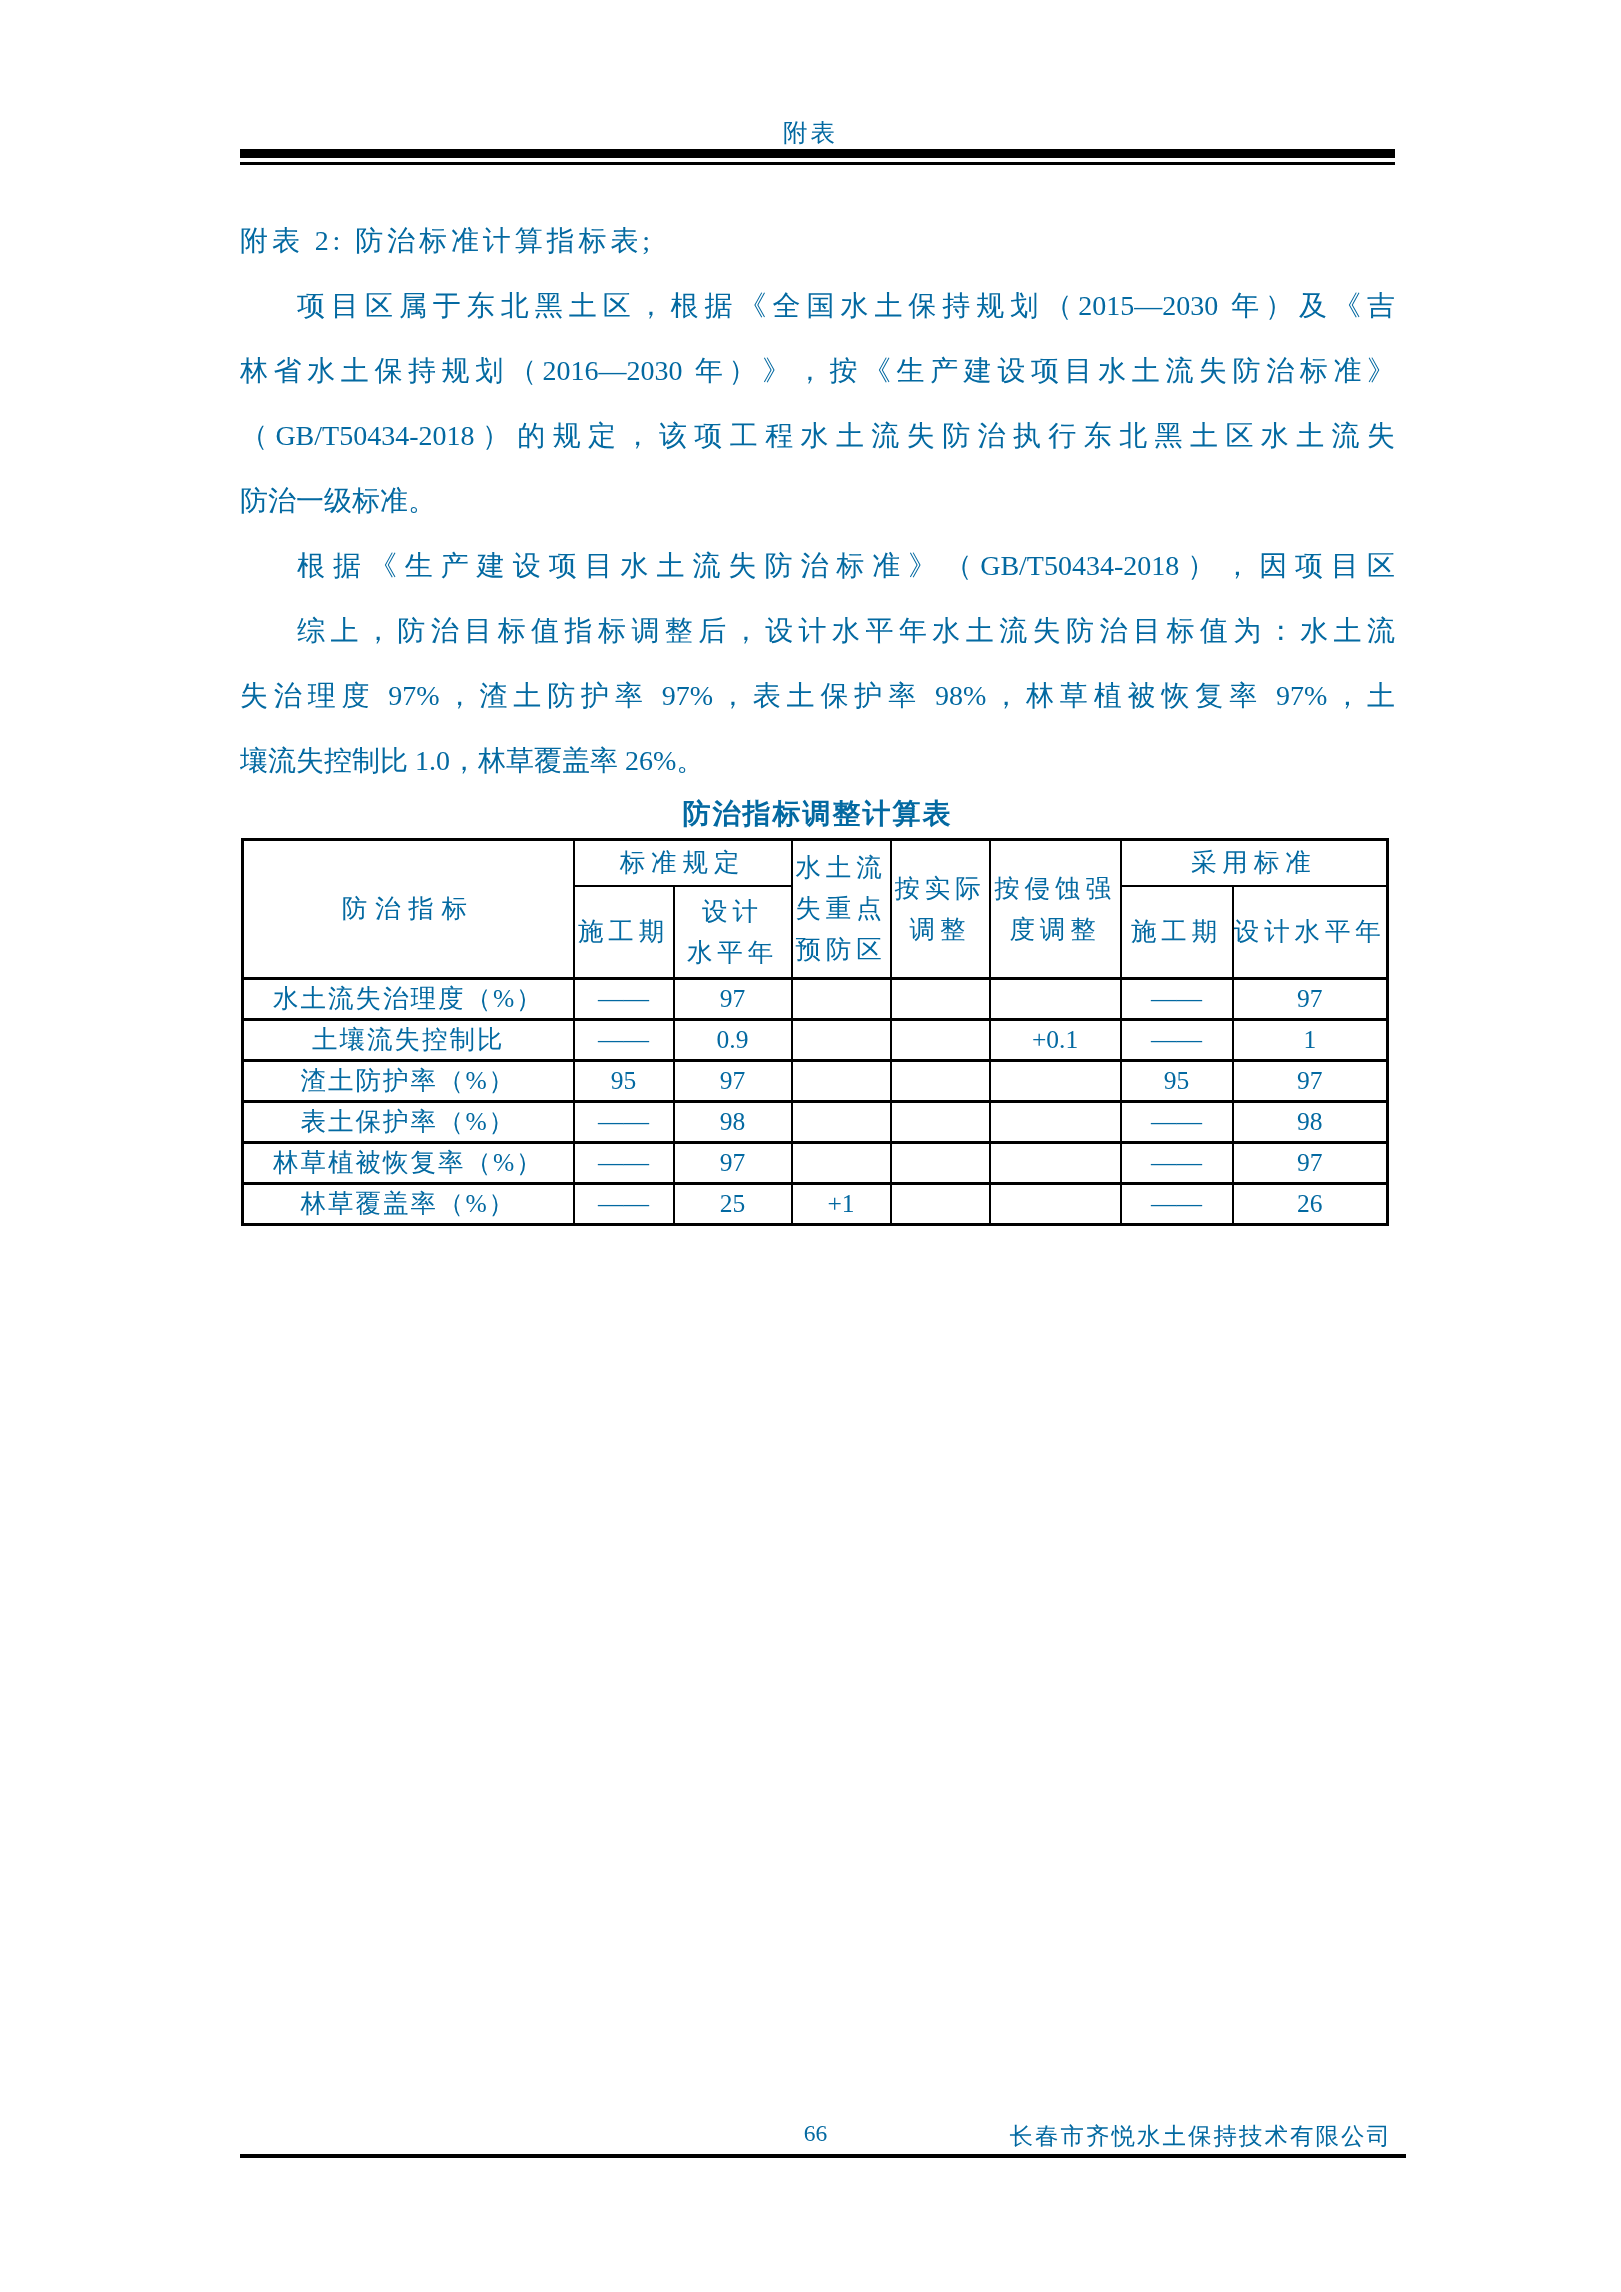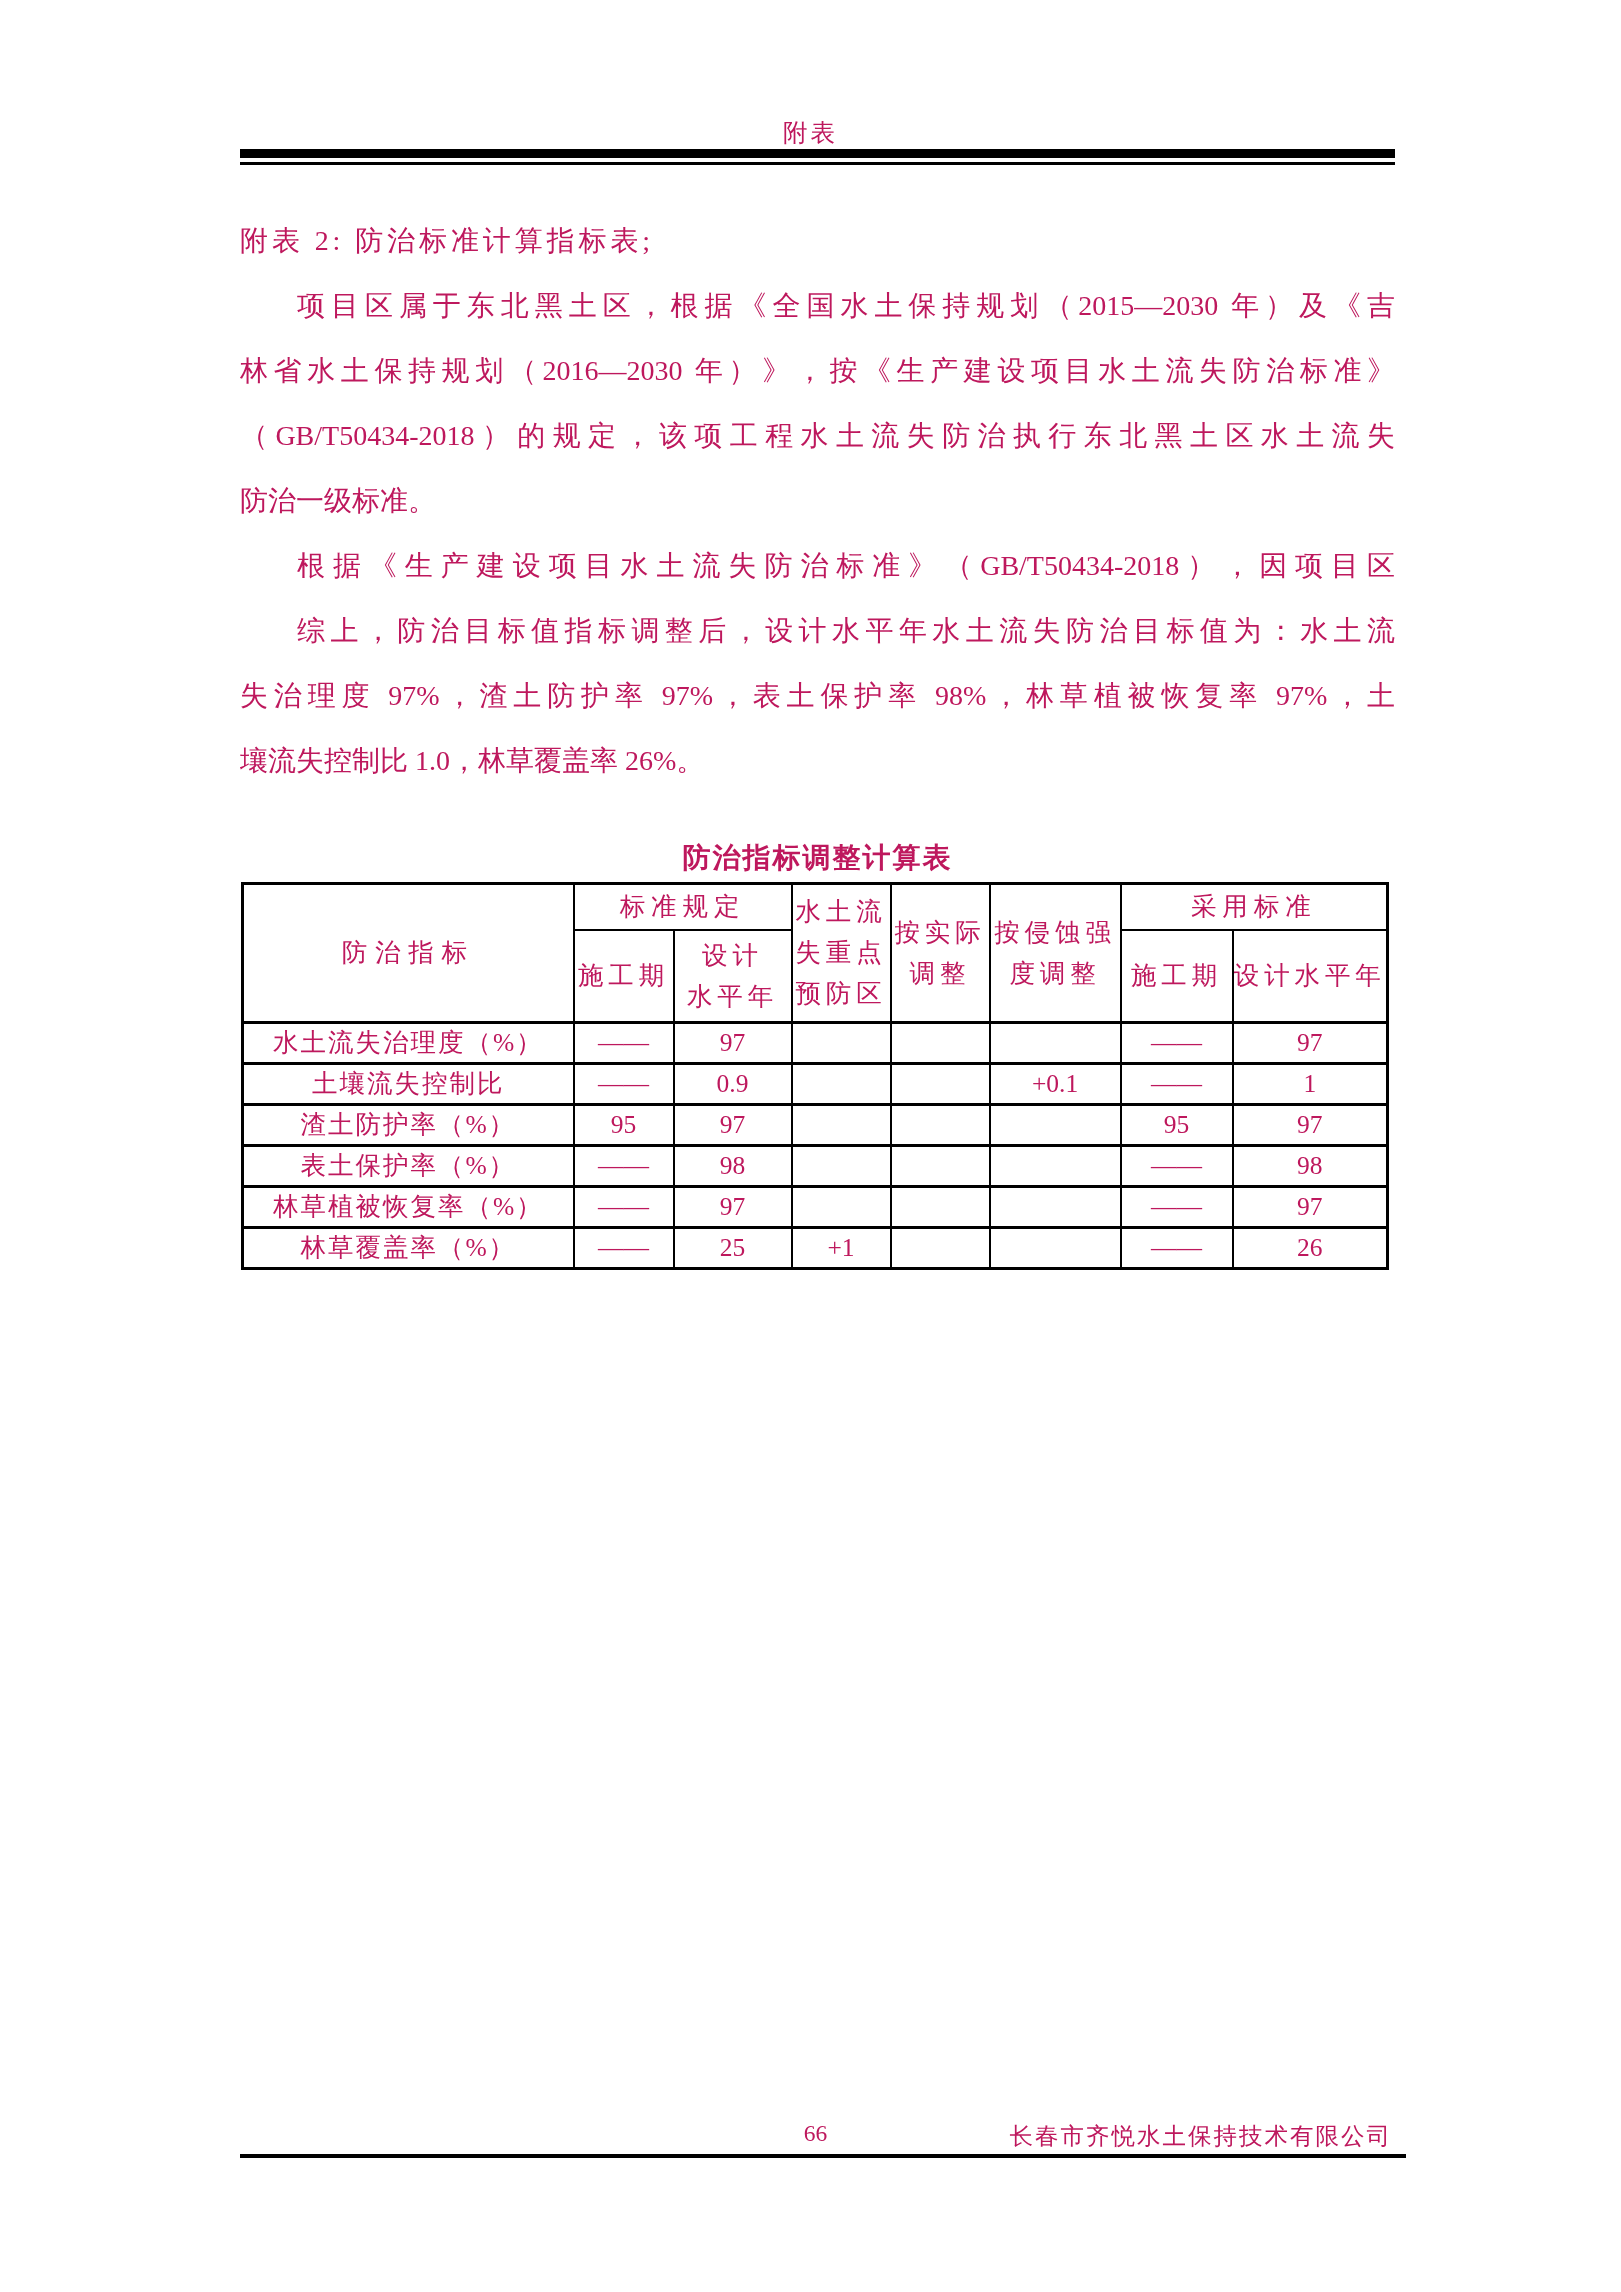--- a/index.html
+++ b/index.html
@@ -1,20 +1,20 @@
 <!DOCTYPE html>
 <html><head>
 <meta charset="utf-8">
 <style>
   * { margin:0; padding:0; box-sizing:border-box; }
   html,body { background:#ffffff; }
   .page {
     position:relative;
     width:1621px; height:2293px;
-    background:#ffffff; color:#be185d;
+    background:#ffffff; color:#0369a1;
     font-family:"Liberation Serif","DejaVu Serif",serif;
     overflow:hidden;
   }
   .running-head {
     position:absolute; top:116px; left:0; right:0;
     text-align:center; font-size:24.5px; letter-spacing:2.9px;
   }
   .rule { position:absolute; left:240px; width:1155px; background:#000; }
   .rule-thick { top:149px; height:8.8px; }
   .rule-thin  { top:162px; height:2.9px; }
@@ -26,21 +26,21 @@
   .doc-heading { line-height:65px; letter-spacing:3.9px; }
   .body-line {
     line-height:65px; height:65px; overflow:hidden;
     text-align:justify; text-justify:inter-character;
   }
   .body-line.just { text-align-last:justify; }
   .body-line.first { text-indent:57px; }
 
   .table-title {
     text-align:center; font-weight:bold;
-    font-size:28px; line-height:33px; padding-top:3.9px; letter-spacing:2px;margin-top:44px;
+    font-size:28px; line-height:33px; padding-top:3.9px; letter-spacing:2px;
   }
   table.indicator-table {
     border-collapse:collapse; table-layout:fixed;
     width:1145px; margin-top:7.8px; margin-left:1px;
     border:3.9px solid #000;
   }
   .indicator-table th, .indicator-table td {
     border:2px solid #000;
     text-align:center; vertical-align:middle;
     font-weight:normal; font-size:25.5px;

